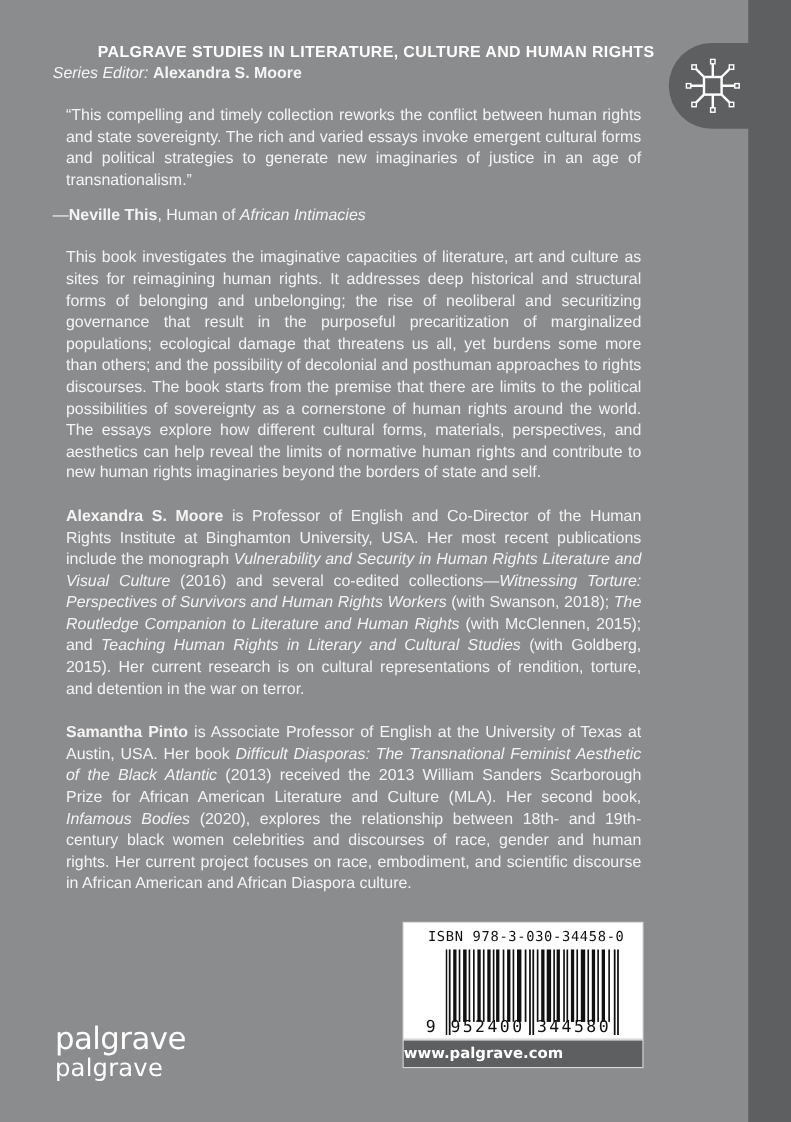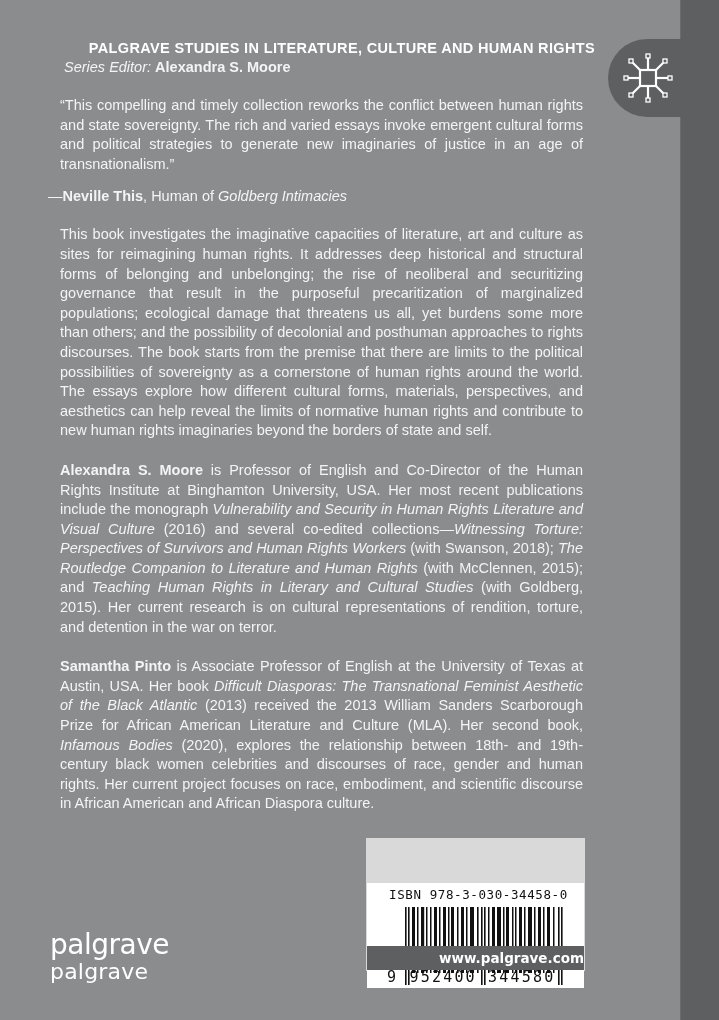--- a/index.html
+++ b/index.html
@@ -21,21 +21,21 @@
     }
     .logo-tab svg { position: absolute; left: 10px; top: 9px; }
     .content {
       position: absolute; left: 48px; top: 38px; width: 547px;
     }
     .series-title {
       font-weight: bold; font-size: 14.5px; letter-spacing: 0.35px;
       line-height: 20px; color: #ffffff; text-align: right;
     }
     .series-editor { font-size: 14.5px; line-height: 19px; margin-top: 0; }
-    .series-editor .lbl { font-style: italic; margin-left: 16px; }
+    .series-editor .lbl { font-style: italic; }
     .series-editor .name { font-weight: bold; }
     p {
       margin: 12px; font-size: 14.5px; line-height: 19.6px; text-align: justify;
     }
     .quote { margin-top: 19px; }
     .attribution { font-size: 14.5px; line-height: 20px; }
     .attribution b { font-weight: bold; }
     .attribution i { font-style: italic; }
     .desc { margin-top: 19px; }
     .bio1 { margin-top: 20px; }
@@ -50,38 +50,37 @@
     .publisher-logo .l1 { font-size: 28px; line-height: 30px; letter-spacing: -0.5px; }
     .publisher-logo .l2 { font-size: 22px; line-height: 24px; letter-spacing: 0.2px; }
 
     .isbn-box {
       position: absolute; left: 366px; top: 838px; width: 219px; height: 133px;
       background: #d9d9d9;
     }
     .isbn-inner {
       position: absolute; left: 1px; top: 1px; width: 217px; height: 105px;
       background: #ffffff;
-      margin-top: 44px;
     }
     .isbn-text {
       position: absolute; left: 22px; top: 4px;
       font-family: "DejaVu Sans Mono", monospace; font-size: 12.5px;
       color: #111; letter-spacing: 0.6px;
     }
     .barcode {
       position: absolute; left: 38px; top: 24px; height: 78px; width: 160px;
     }
     .barcode-digits {
       position: absolute; left: 20px; top: 85px;
       font-family: "DejaVu Sans Mono", monospace; font-size: 15px; color: #111;
       letter-spacing: 2.2px;
     }
     .url-bar {
       position: absolute; left: 1px; top: 108px; width: 217px; height: 24px;
-      background: #5e5f61; color: #ffffff; text-align: right;
+      background: #5e5f61; color: #ffffff; text-align: left;
       font-family: "DejaVu Sans", sans-serif; font-size: 13.5px; line-height: 24px;
       font-weight: bold;
     }
   </style>
 </head>
 <body>
 
 <div class="spine-strip"></div>
 
 <div class="logo-tab">
@@ -112,21 +111,21 @@
 
 <div class="content">
   <div class="series-title">PALGRAVE STUDIES IN LITERATURE, CULTURE AND HUMAN RIGHTS</div>
   <div class="series-editor">
     <span class="lbl">Series Editor:</span>
     <span class="name">Alexandra S. Moore</span>
   </div>
 
   <p class="quote">“This compelling and timely collection reworks the conflict between human rights and state sovereignty. The rich and varied essays invoke emergent cultural forms and political strategies to generate new imaginaries of justice in an age of transnationalism.”</p>
   <div class="attribution">
-    <span>—</span><b>Neville This</b><span>, Human of </span><i>Goldberg Intimacies</i>
+    <span>—</span><b>Neville This</b><span>, Human of </span><i>African Intimacies</i>
   </div>
 
   <p class="desc">This book investigates the imaginative capacities of literature, art and culture as sites for reimagining human rights. It addresses deep historical and structural forms of belonging and unbelonging; the rise of neoliberal and securitizing governance that result in the purposeful precaritization of marginalized populations; ecological damage that threatens us all, yet burdens some more than others; and the possibility of decolonial and posthuman approaches to rights discourses. The book starts from the premise that there are limits to the political possibilities of sovereignty as a cornerstone of human rights around the world. The essays explore how different cultural forms, materials, perspectives, and aesthetics can help reveal the limits of normative human rights and contribute to new human rights imaginaries beyond the borders of state and self.</p>
 
   <p class="bio1">
     <b>Alexandra S. Moore</b><span> is Professor of English and Co-Director of the Human Rights Institute at Binghamton University, USA. Her most recent publications include the monograph </span><i>Vulnerability and Security in Human Rights Literature and Visual Culture</i><span> (2016) and several co-edited collections—</span><i>Witnessing Torture: Perspectives of Survivors and Human Rights Workers</i><span> (with Swanson, 2018); </span><i>The Routledge Companion to Literature and Human Rights</i><span> (with McClennen, 2015); and </span><i>Teaching Human Rights in Literary and Cultural Studies</i><span> (with Goldberg, 2015). Her current research is on cultural representations of rendition, torture, and detention in the war on terror.</span>
   </p>
 
   <p class="bio2">
     <b>Samantha Pinto</b><span> is Associate Professor of English at the University of Texas at Austin, USA. Her book </span><i>Difficult Diasporas: The Transnational Feminist Aesthetic of the Black Atlantic</i><span> (2013) received the 2013 William Sanders Scarborough Prize for African American Literature and Culture (MLA). Her second book, </span><i>Infamous Bodies</i><span> (2020), explores the relationship between 18th- and 19th-century black women celebrities and discourses of race, gender and human rights. Her current project focuses on race, embodiment, and scientific discourse in African American and African Diaspora culture.</span>

